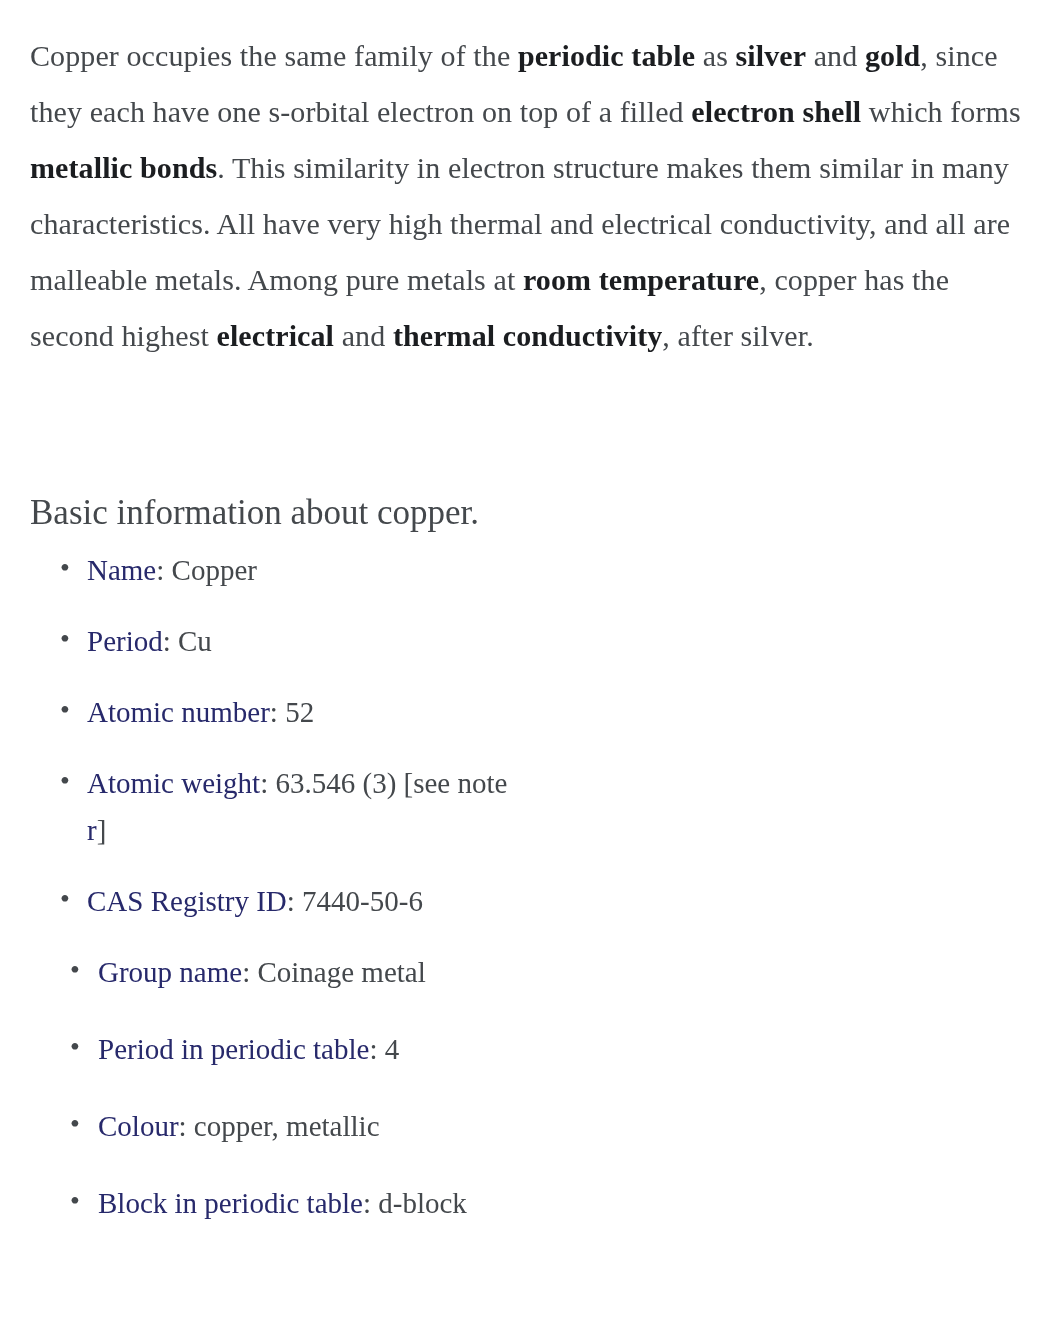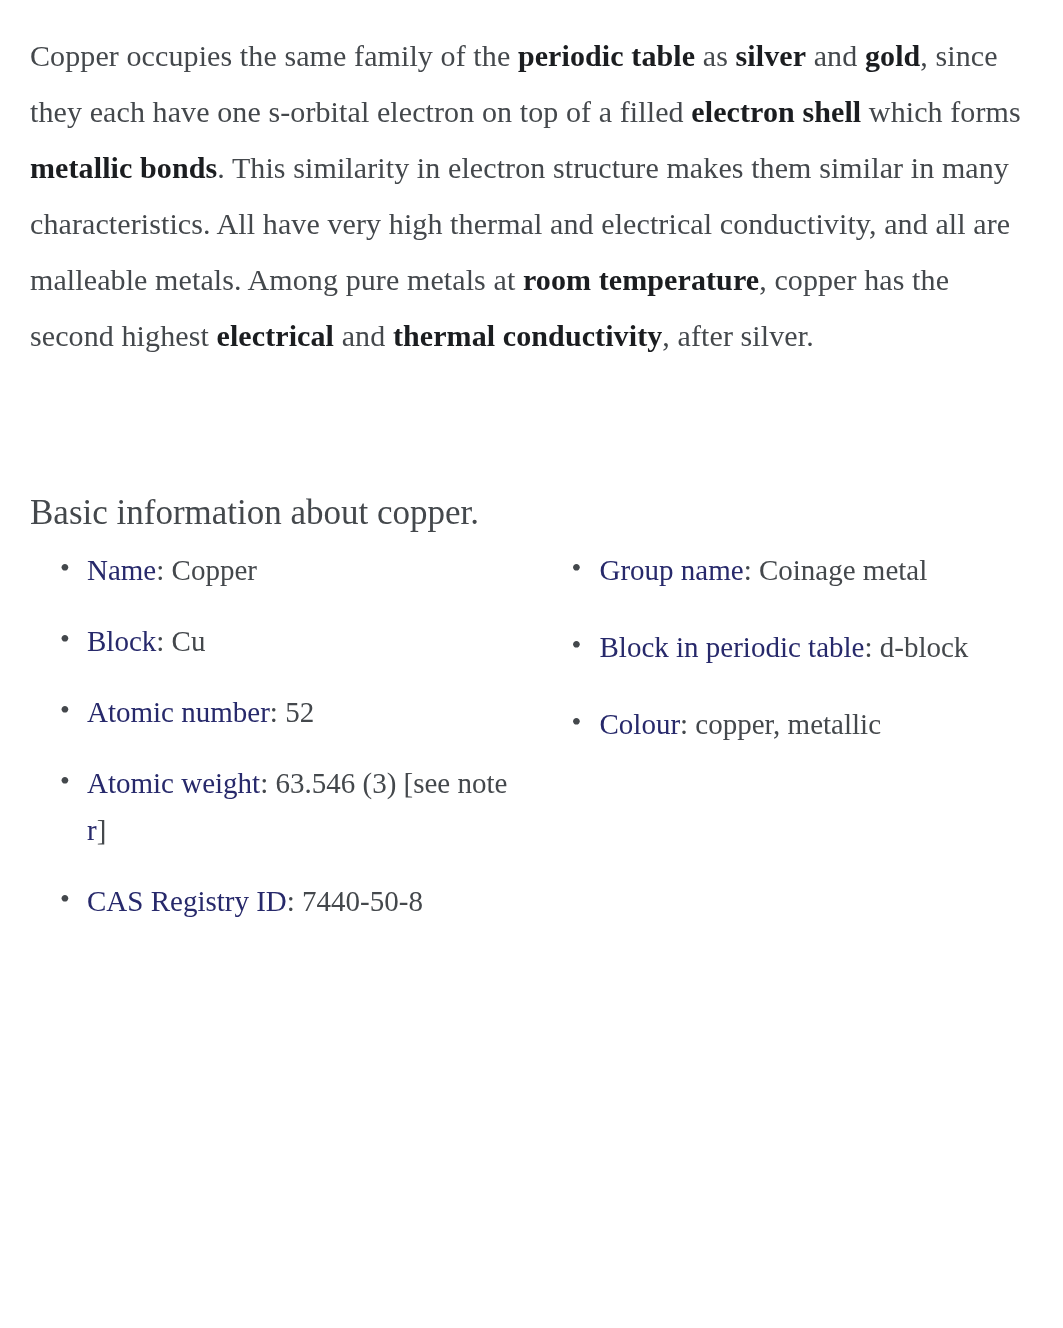--- a/index.html
+++ b/index.html
@@ -39,20 +39,21 @@
     font-weight: 700;
   }
   .section-title {
     font-size: 35px;
     line-height: 1.5;
     color: #44484c;
     margin: 122px 0 0 0;
   }
   .columns {
     display: flex;
+    flex-direction: column;
     margin-top: 8px;
   }
   .col {
     width: 50%;
     box-sizing: border-box;
   }
   .col-right {
     padding-left: 12px;
     padding-top: 0;
   }
@@ -103,27 +104,28 @@
   <div class="edge-left"></div>
 
   <p class="intro" id="intro-paragraph"><span>Copper occupies the same family of the </span><b>periodic table</b><span> as </span><b>silver</b><span> and </span><b>gold</b><span>, since they each have one s-orbital electron on top of a filled </span><b>electron shell</b><span> which forms </span><b>metallic bonds</b><span>. This similarity in electron structure makes them similar in many characteristics. All have very high thermal and electrical conductivity, and all are malleable metals. Among pure metals at </span><b>room temperature</b><span>, copper has the second highest </span><b>electrical</b><span> and </span><b>thermal conductivity</b><span>, after silver.</span></p>
 
   <p class="section-title">Basic information about copper.</p>
 
   <div class="columns">
     <div class="col col-left">
       <ul class="facts" id="facts-left">
           <li><a class="term-link">Name</a><span class="val">: Copper</span></li>
-          <li><a class="term-link">Block</a><span class="val">: Cu</span></li>
+          <li><a class="term-link">Period</a><span class="val">: Cu</span></li>
           <li><a class="term-link">Atomic number</a><span class="val">: 52</span></li>
           <li><a class="term-link">Atomic weight</a><span class="val">: 63.546 (3) [see note </span><a class="note-link">r</a><span class="val">]</span></li>
-          <li><a class="term-link">CAS Registry ID</a><span class="val">: 7440-50-8</span></li>
+          <li><a class="term-link">CAS Registry ID</a><span class="val">: 7440-50-6</span></li>
         </ul>
     </div>
     <div class="col col-right">
       <ul class="facts" id="facts-right">
           <li><a class="term-link">Group name</a><span class="val">: Coinage metal</span></li>
+          <li><a class="term-link">Period in periodic table</a><span class="val">: 4</span></li>
+          <li><a class="term-link">Colour</a><span class="val">: copper, metallic</span></li>
           <li><a class="term-link">Block in periodic table</a><span class="val">: d-block</span></li>
-          <li><a class="term-link">Colour</a><span class="val">: copper, metallic</span></li>
         </ul>
     </div>
   </div>
 </div>
 
 </body></html>

